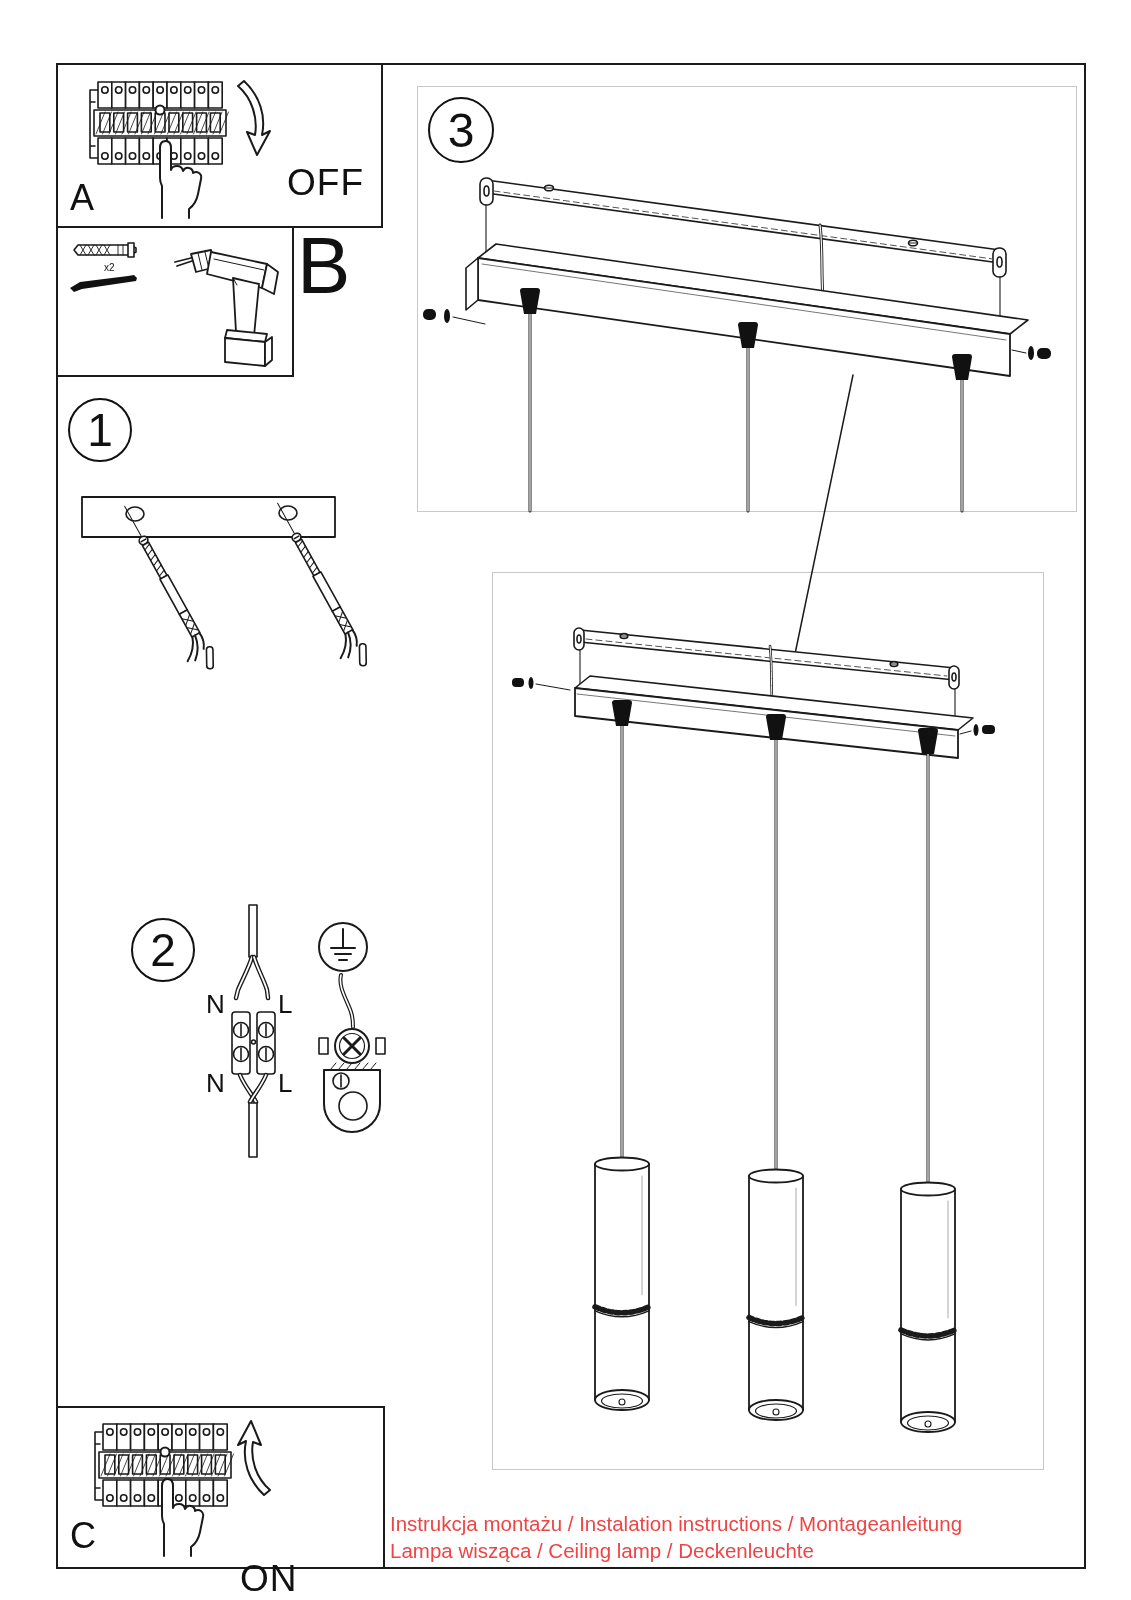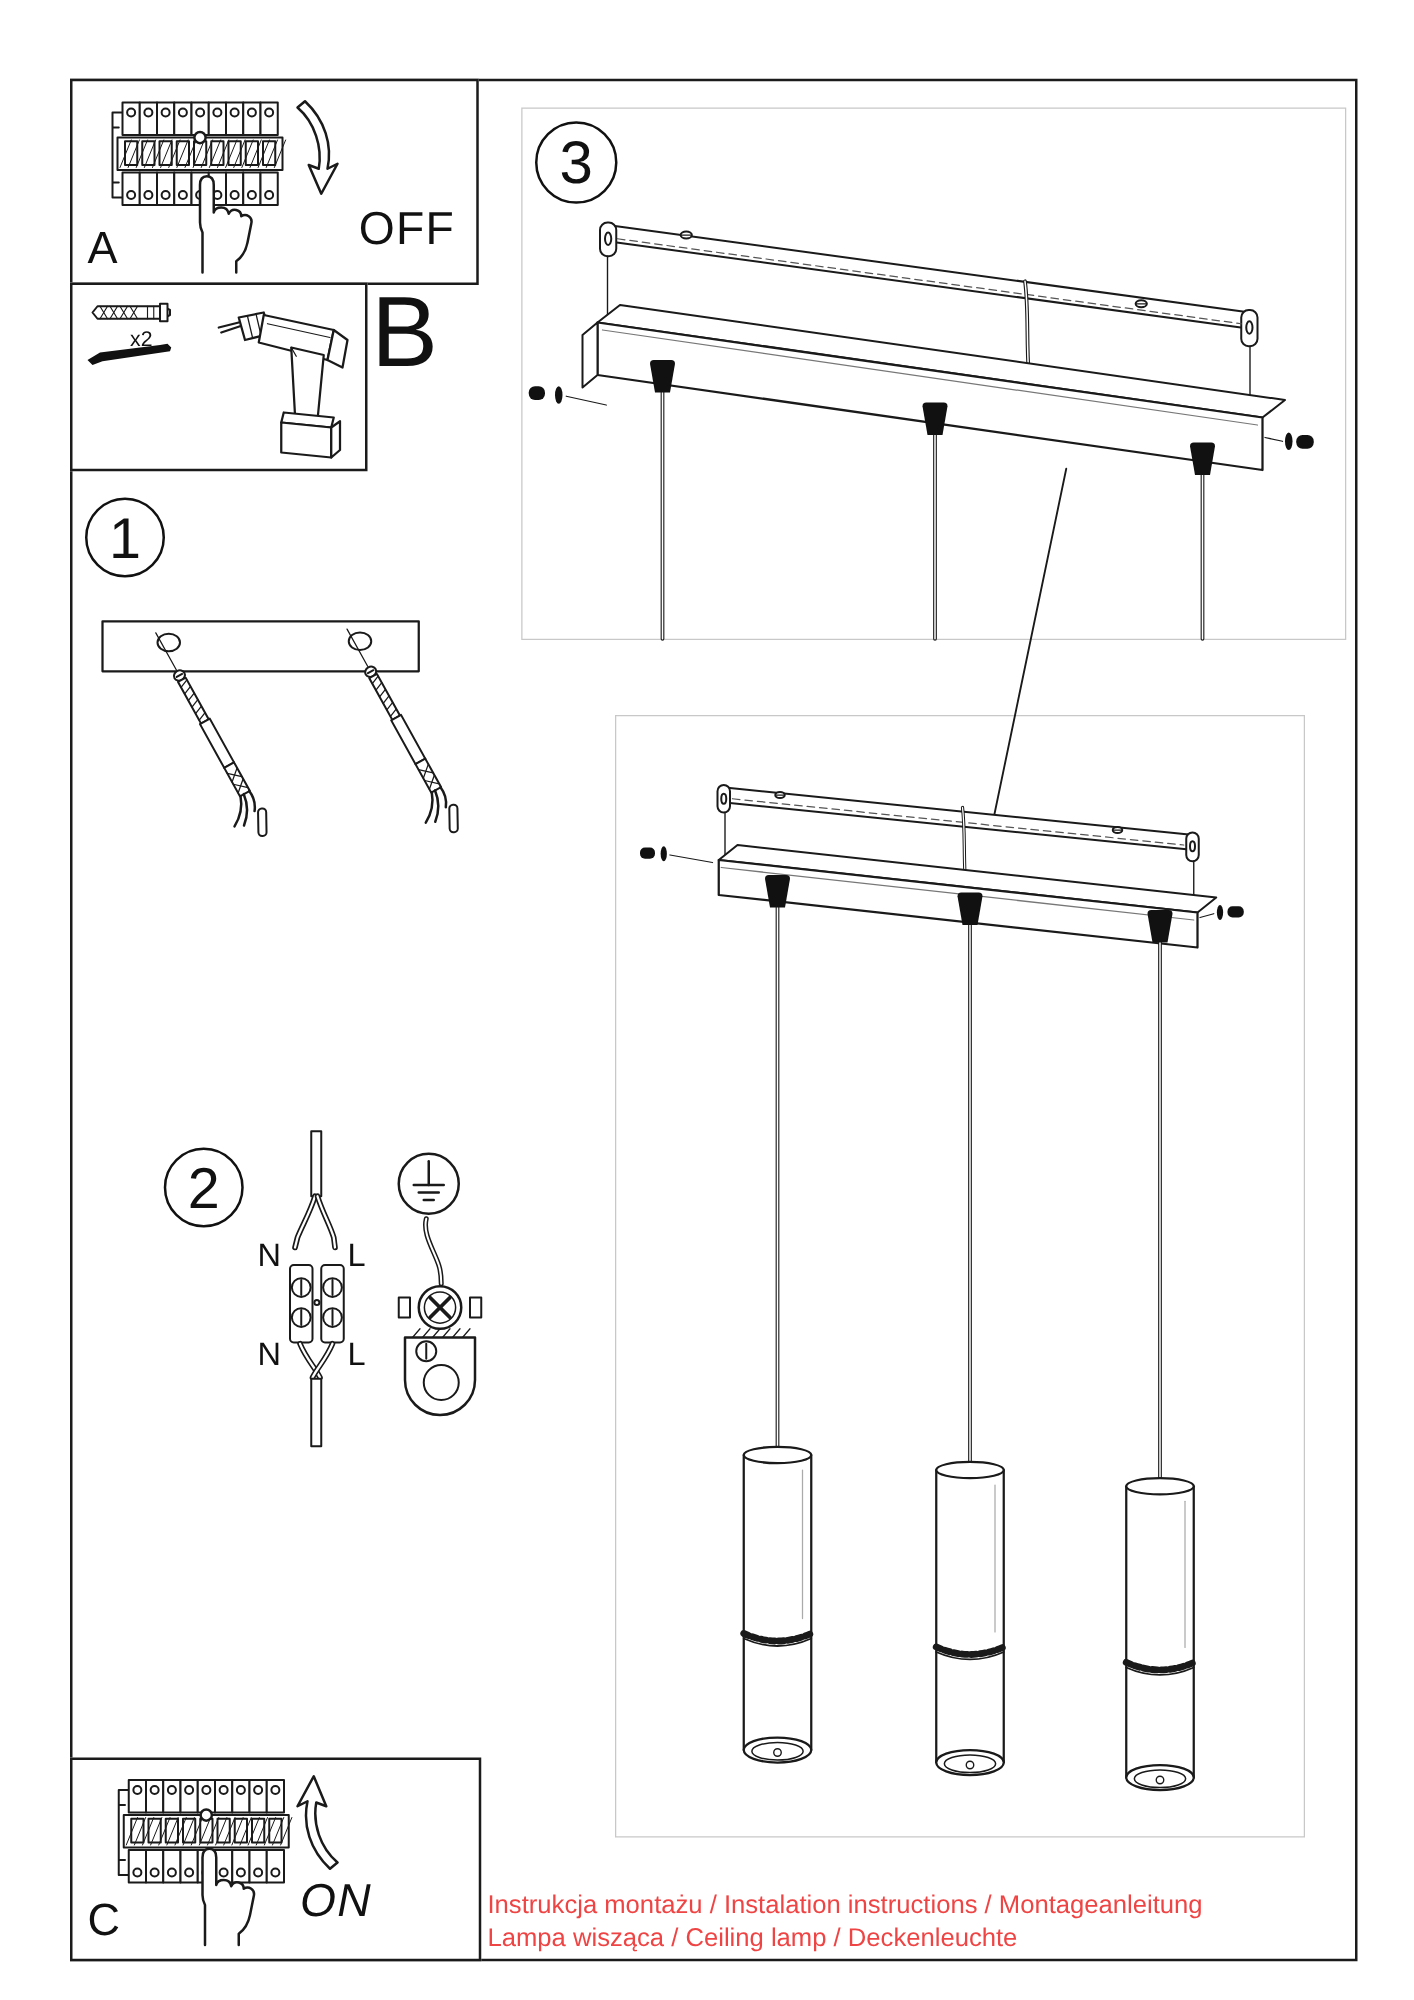--- a/index.html
+++ b/index.html
@@ -433,25 +433,25 @@
   <div class="circle-step" style="left:131px;top:918px;width:64px;height:64px;">
     <span class="n" style="font-size:46px;">2</span>
   </div>
   <div class="circle-step" style="left:428px;top:97px;width:66px;height:66px;">
     <span class="n" style="font-size:48px;">3</span>
   </div>
 
   <div class="lbl" style="left:70px;top:180px;font-size:36px;">A</div>
   <div class="lbl" style="left:239px;top:164px;font-size:37px;letter-spacing:1px;margin-left:48px;">OFF</div>
   <div class="lbl" style="left:297px;top:226px;font-size:80px;">B</div>
-  <div class="lbl" style="left:104px;top:263px;font-size:17px;">x2</div>
+  <div class="lbl" style="left:104px;top:263px;font-size:10px;">x2</div>
   <div class="lbl" style="left:206px;top:991px;font-size:26px;">N</div>
   <div class="lbl" style="left:278px;top:991px;font-size:26px;">L</div>
   <div class="lbl" style="left:206px;top:1070px;font-size:26px;">N</div>
   <div class="lbl" style="left:278px;top:1070px;font-size:26px;">L</div>
   <div class="lbl" style="left:70px;top:1518px;font-size:36px;">C</div>
-  <div class="lbl" style="left:240px;top:1502px;font-size:37px;letter-spacing:1px;font-style:italic;">ON</div>
+  <div class="lbl" style="left:240px;top:1560px;font-size:37px;letter-spacing:1px;">ON</div>
 
   <div class="footer">
     <div>Instrukcja montażu / Instalation instructions / Montageanleitung</div>
     <div>Lampa wisząca / Ceiling lamp / Deckenleuchte</div>
   </div>
 </div>
 
 </body></html>

